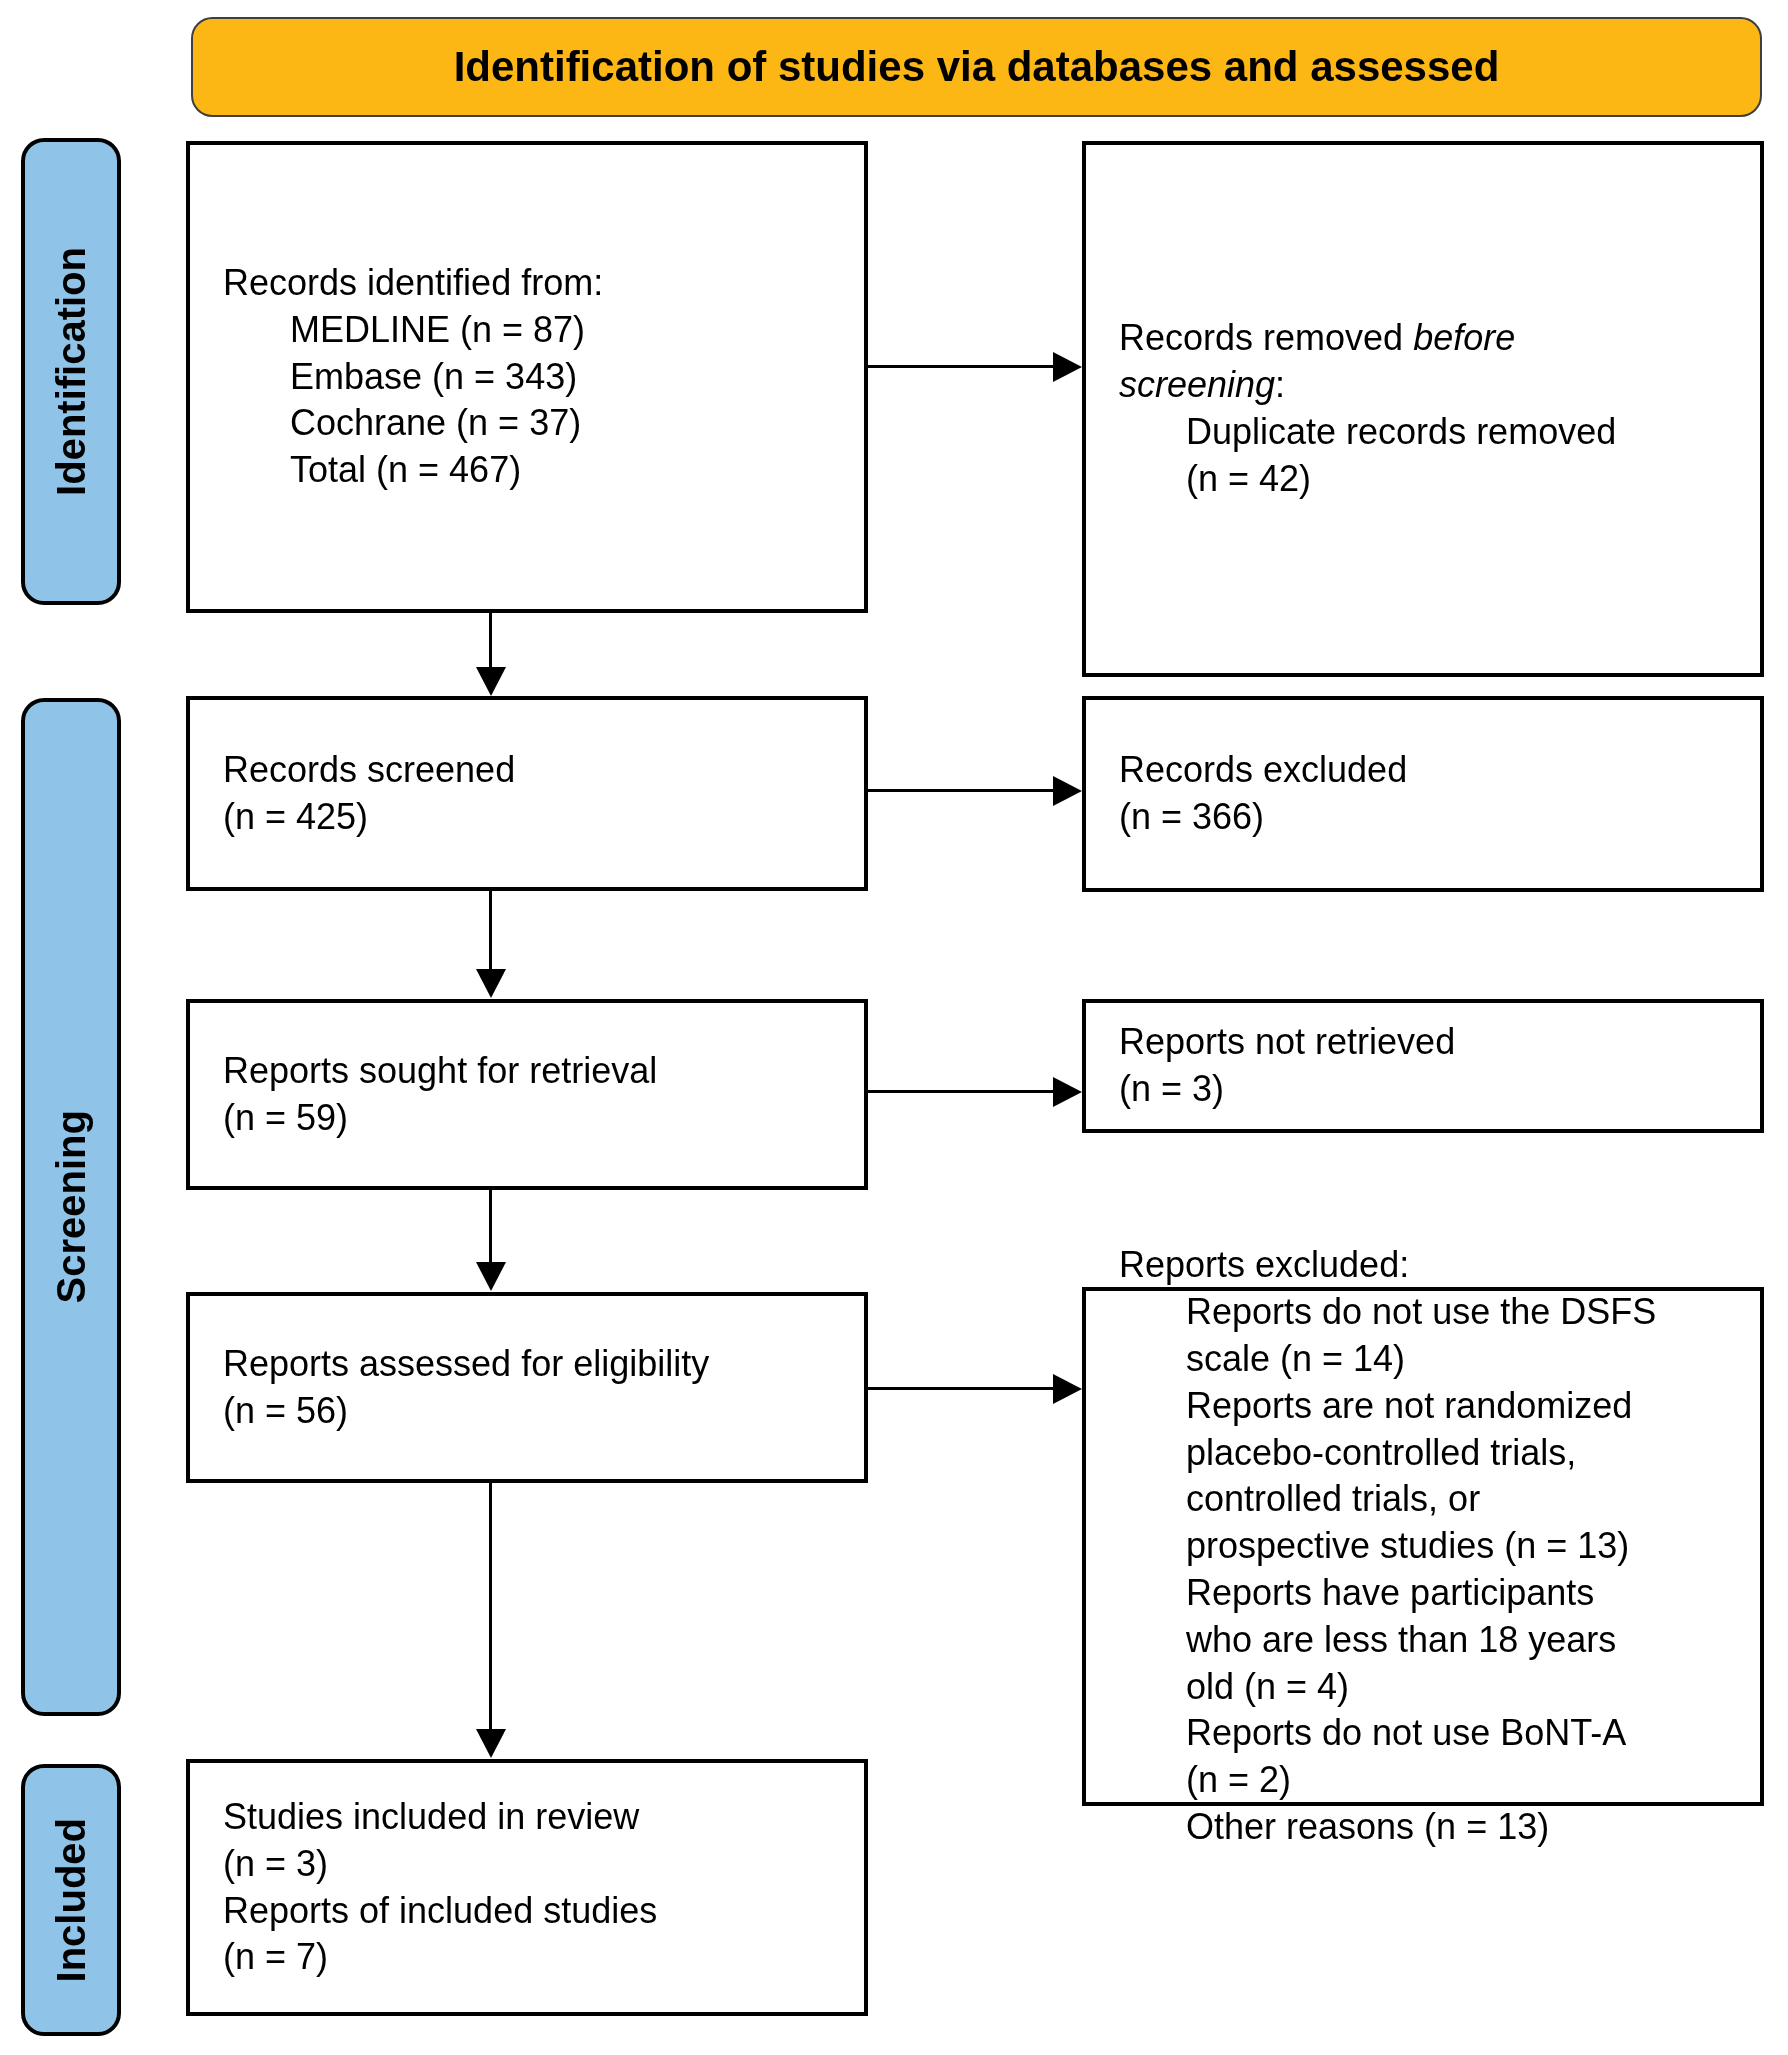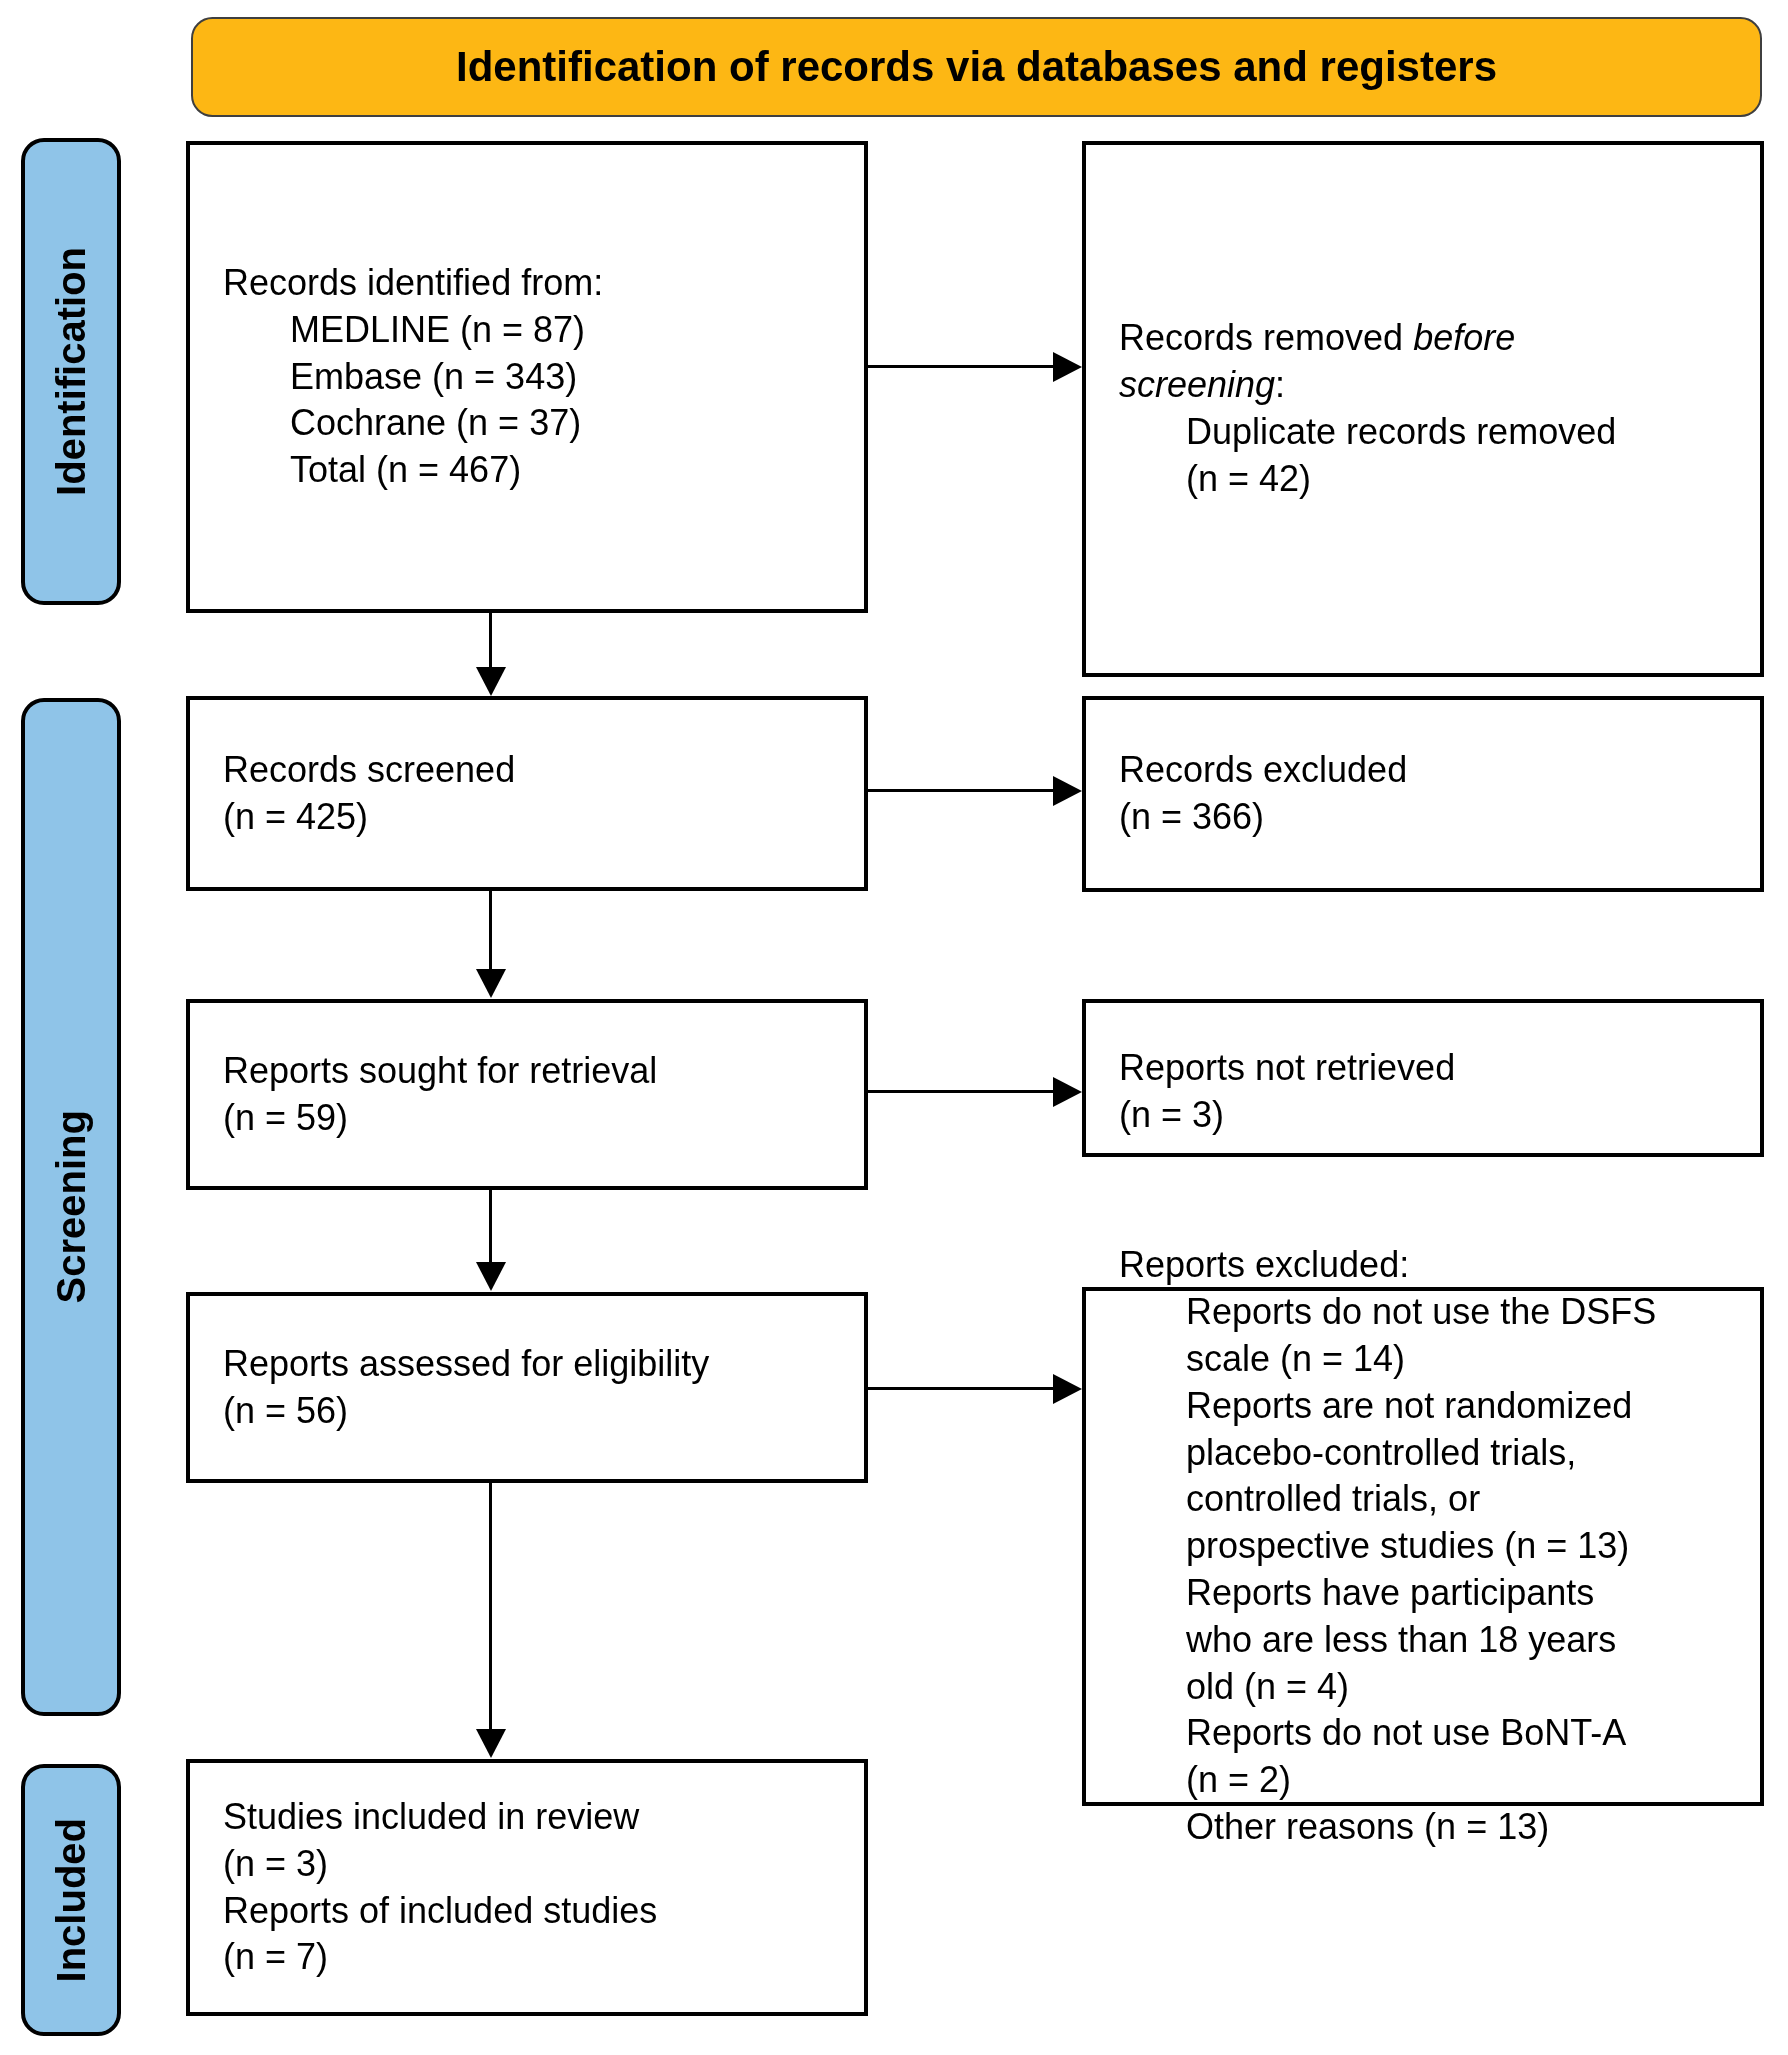--- a/index.html
+++ b/index.html
@@ -60,21 +60,21 @@
   .col-right { left: 1082px; width: 682px; }
 
   .pos-box1  { top: 141px;  height: 472px; }
   .pos-box2  { top: 696px; height: 195px; }
   .pos-box3  { top: 999px; height: 191px; }
   .pos-box4  { top: 1292px; height: 191px; }
   .pos-box5  { top: 1759px; height: 257px; }
 
   .pos-rbox1 { top: 141px;  height: 536px; }
   .pos-rbox2 { top: 696px; height: 196px; }
-  .pos-rbox3 { top: 999px; height: 158px; justify-content: flex-end; }
+  .pos-rbox3 { top: 999px; height: 134px; }
   .pos-rbox4 { top: 1287px; height: 519px; }
 
   .flow-item { margin-left: 67px; }
   em { font-style: italic; }
 
   
   .arrow-v {
     position: absolute;
     width: 31px;
     display: flex; flex-direction: column; align-items: center;
@@ -100,21 +100,21 @@
     border-bottom: 15.7px solid transparent;
     border-left: 29.6px solid #000000;
   }
 </style>
 </head>
 <body>
 
 <div class="page">
 
   <div class="banner">
-    <span class="banner-title">Identification of records via databases and registers</span>
+    <span class="banner-title">Identification of studies via databases and assessed</span>
   </div>
 
   <div class="stage stage-identification">
     <span class="stage-label">Identification</span>
   </div>
   <div class="stage stage-screening">
     <span class="stage-label">Screening</span>
   </div>
   <div class="stage stage-included">
     <span class="stage-label">Included</span>

